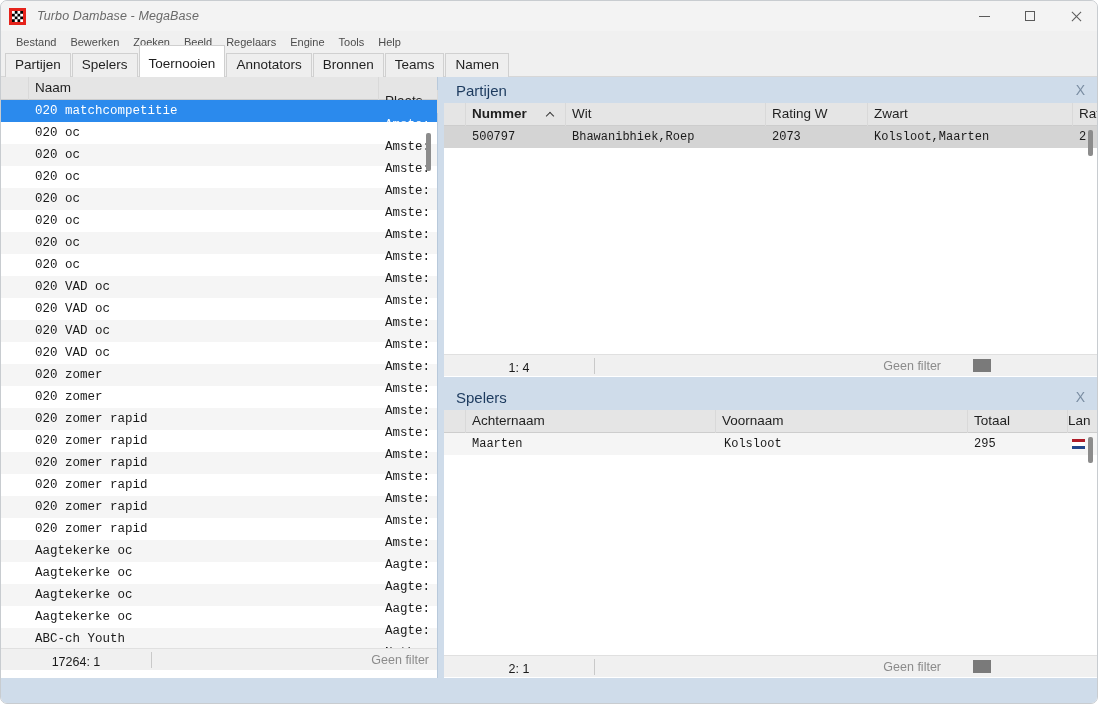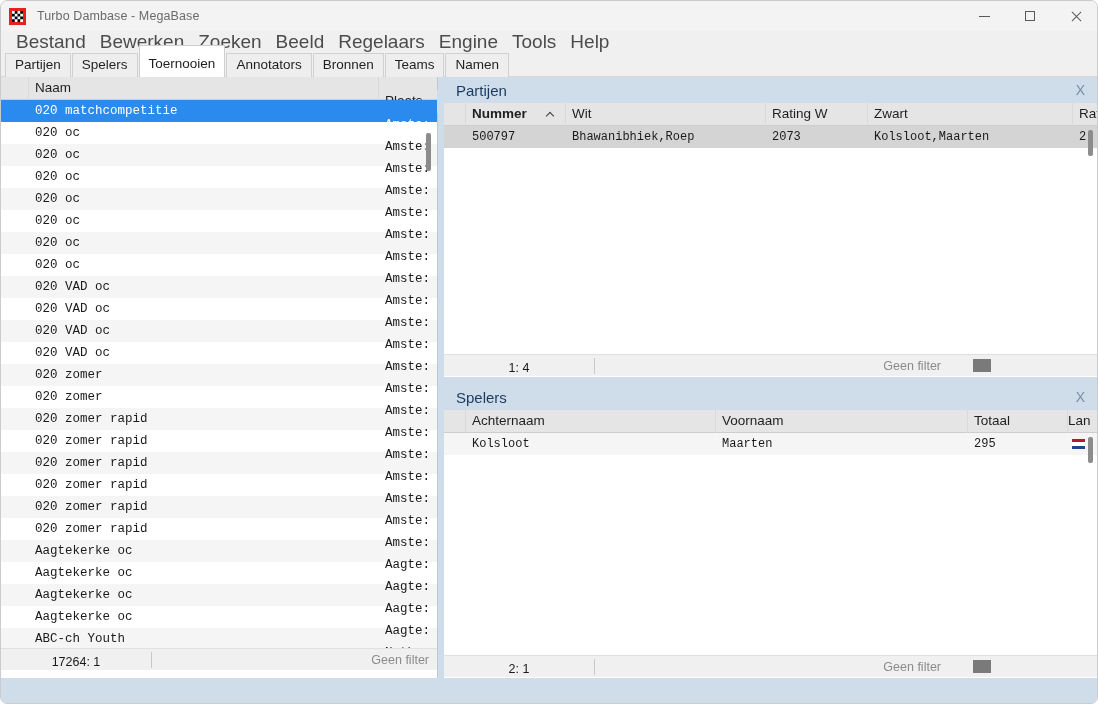--- a/index.html
+++ b/index.html
@@ -29,20 +29,21 @@
 
   
   .titlebar {
     position: absolute;
     left: 0; top: 0;
     width: 1098px;
     height: 30px;
     background: #f3f3f3;
     display: flex;
     align-items: center;
+    font-style: italic;
   }
   .app-icon {
     width: 17px;
     height: 17px;
     margin-left: 8px;
     background: #e5231b;
     position: relative;
     flex: none;
   }
   .app-icon .board {
@@ -92,21 +93,21 @@
     left: 0; top: 30px;
     width: 1098px;
     height: 22px;
     background: #f0f0f0;
     display: flex;
     align-items: center;
     padding-left: 8px;
     box-sizing: border-box;
   }
   .menu-item {
-    font-size: 19px;
+    font-size: 11px;
     color: #4c4c4c;
     padding: 2px 7px;
     white-space: nowrap;
   }
 
   
   .tabstrip {
     position: absolute;
     left: 0; top: 52px;
     width: 1098px;
@@ -588,22 +589,22 @@
           <div class="gh-cell s-ind"></div>
           <div class="gh-cell s-ach">Achternaam</div>
           <div class="gh-cell s-voor">Voornaam</div>
           <div class="gh-cell s-tot">Totaal</div>
           <div class="gh-cell s-land">Lan</div>
         </div>
         <div class="panel-body" style="height:222px;">
           <div id="spelers-rows-host">
               <div class="rrow alt">
                 <div class="c s-ind"></div>
+                <div class="c s-voor">Maarten</div>
                 <div class="c s-ach">Kolsloot</div>
-                <div class="c s-voor">Maarten</div>
                 <div class="c s-tot">295</div>
                 <div class="c s-land">
                   <div class="flag"></div>
                 </div>
               </div>
             </div>
           <div class="panel-scrollbar" style="height:218px;">
               <div class="thumb" style="height:26px;"></div>
             </div>
         </div>

